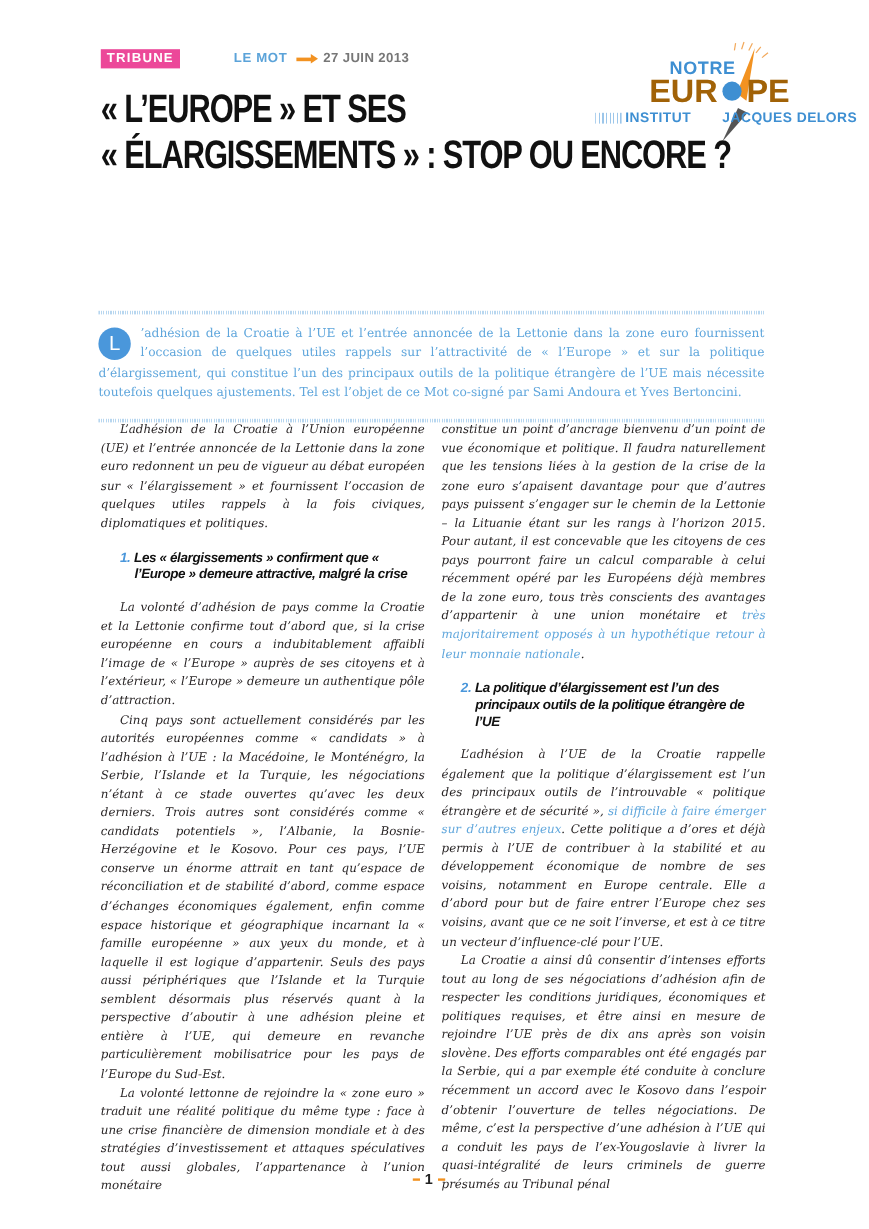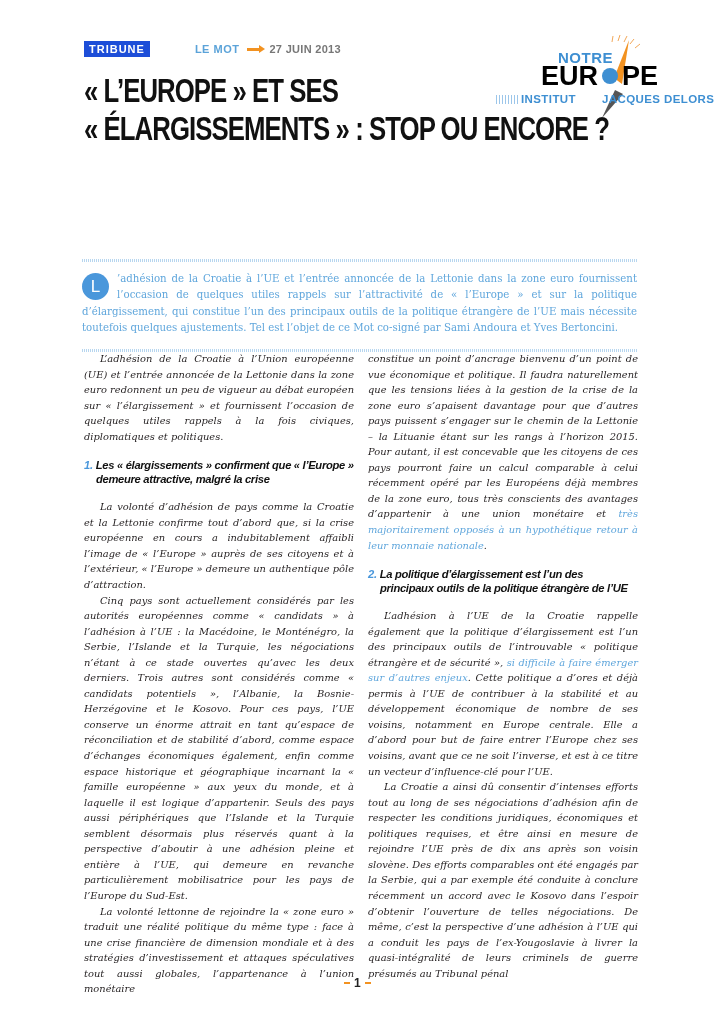--- a/index.html
+++ b/index.html
@@ -1,54 +1,54 @@
 <!DOCTYPE html>
 <html><head>
 <meta charset="utf-8">
 <style>
   html, body { margin: 0; padding: 0; background: #ffffff; }
   body { width: 724px; height: 1024px; position: relative; overflow: hidden; color: #231f20; }
 
   
   .topline { position: absolute; left: 84px; top: 41px; display: flex; align-items: center; gap: 8px; }
-  .tag-tribune { background: #1d4ed8; color: #fff; font-family: "Liberation Sans", sans-serif; font-weight: bold; font-size: 11px; letter-spacing: 1px; padding: 2px 5px; }
+  .tag-tribune { background: #ec4899; color: #fff; font-family: "Liberation Sans", sans-serif; font-weight: bold; font-size: 11px; letter-spacing: 1px; padding: 2px 5px; }
   .tag-lemot { color: #5ba3d9; font-family: "Liberation Sans", sans-serif; font-weight: bold; font-size: 11px; letter-spacing: 0.5px; padding-left: 37px; }
   .tag-arrow { width: 14px; height: 3px; background: #f29221; position: relative; }
   .tag-arrow::after { content: ""; position: absolute; right: -4px; top: -3px; border-left: 6px solid #f29221; border-top: 4.5px solid transparent; border-bottom: 4.5px solid transparent; }
   .tag-date { color: #777; font-family: "Liberation Sans", sans-serif; font-weight: bold; font-size: 11px; letter-spacing: 0.3px; }
 
   .title { position: absolute; left: 84px; top: 72px; width: 520px; font-family: "Liberation Sans", sans-serif; font-weight: bold; font-size: 33px; line-height: 38px; letter-spacing: -1.2px; color: #111; transform: scaleX(0.78); transform-origin: left top; white-space: nowrap; }
 
   .authors { position: absolute; left: 84px; top: 156px; font-size: 10.5px; color: #777; line-height: 22px; }
   .authors .name { font-family: "DejaVu Serif", serif; font-weight: bold; color: #6b6b6b; }
   .authors .sep { font-weight: bold; color: #6b6b6b; }
   .authors .role { font-style: italic; font-family: "DejaVu Serif", serif; font-size: 9.5px; }
   .authors .org { font-family: "DejaVu Serif", serif; font-size: 9.5px; color: #6b6b6b; }
 
   
   .logo { position: absolute; left: 492px; top: 32px; width: 200px; height: 90px; }
   .logo .notre { position: absolute; left: 66px; top: 17px; font-family: "Liberation Sans", sans-serif; font-weight: bold; color: #3e8fd2; font-size: 15px; letter-spacing: 0.5px; }
-  .logo .europe { position: absolute; left: 49px; top: 29px; font-family: "Liberation Sans", sans-serif; font-weight: bold; color: #000000; font-size: 27px; letter-spacing: 0px; }
+  .logo .europe { position: absolute; left: 49px; top: 29px; font-family: "Liberation Sans", sans-serif; font-weight: bold; color: #a16207; font-size: 27px; letter-spacing: 0px; }
   .logo .europe .o { display: inline-block; width: 16px; height: 16px; border-radius: 50%; background: #3e8fd2; margin: 0 4px; vertical-align: 1px; }
   .logo .institut { position: absolute; left: 4px; top: 61px; font-family: "Liberation Sans", sans-serif; font-weight: bold; color: #3e8fd2; font-size: 11.5px; letter-spacing: 0.4px; white-space: nowrap; }
   .logo .bars { display: inline-block; width: 22px; height: 9px; background: repeating-linear-gradient(90deg, #9cc6ea 0 1px, transparent 1px 3px); margin-right: 3px; vertical-align: -1px; }
   .logo svg { position: absolute; left: 90px; top: 0; }
 
   
   .dots { position: absolute; left: 82px; width: 556px; height: 3px; background: repeating-linear-gradient(90deg, #b7d6ef 0 1px, transparent 1px 2px); }
   .abstract { position: absolute; left: 82px; top: 271px; width: 555px; font-family: "DejaVu Serif", serif; font-size: 10.2px; line-height: 16.4px; color: #5fa6dc; text-align: justify; }
   .dropcap { float: left; width: 27px; height: 27px; border-radius: 50%; background: #4a97db; color: #fff; font-family: "Liberation Sans", sans-serif; font-size: 17px; line-height: 27px; text-align: center; margin: 2px 8px 0 0; }
 
   
   .col { position: absolute; top: 351px; width: 270px; font-family: "DejaVu Serif", serif; font-size: 9.9px; line-height: 15.55px; color: #231f20; text-align: justify; font-style: italic; }
   .col.left { left: 84px; }
   .col.right { left: 368px; }
   .col p { margin: 0; text-indent: 16px; }
   .col p.noindent { text-indent: 0; }
-  .col h2 { margin: 14px 0 13px 0; font-family: "Liberation Sans", sans-serif; font-weight: bold; font-size: 11.2px; line-height: 14px; color: #111; text-align: left; padding-left: 12px; text-indent: -12px; letter-spacing: -0.3px; }
+  .col h2 { margin: 14px 0 13px 16px; font-family: "Liberation Sans", sans-serif; font-weight: bold; font-size: 11.2px; line-height: 14px; color: #111; text-align: left; padding-left: 12px; text-indent: -12px; letter-spacing: -0.3px; }
   .col h2 .num { color: #4a97db; margin-right: 3px; }
   .blue { color: #5fa6dc; }
 
   
   .pagenum { position: absolute; left: 344px; top: 976px; display: flex; align-items: center; gap: 4px; font-family: "Liberation Sans", sans-serif; font-weight: bold; font-size: 12px; color: #222; }
   .pagenum .dash { width: 6px; height: 2px; background: #f29221; }
 </style>
 </head>
 <body>
 

